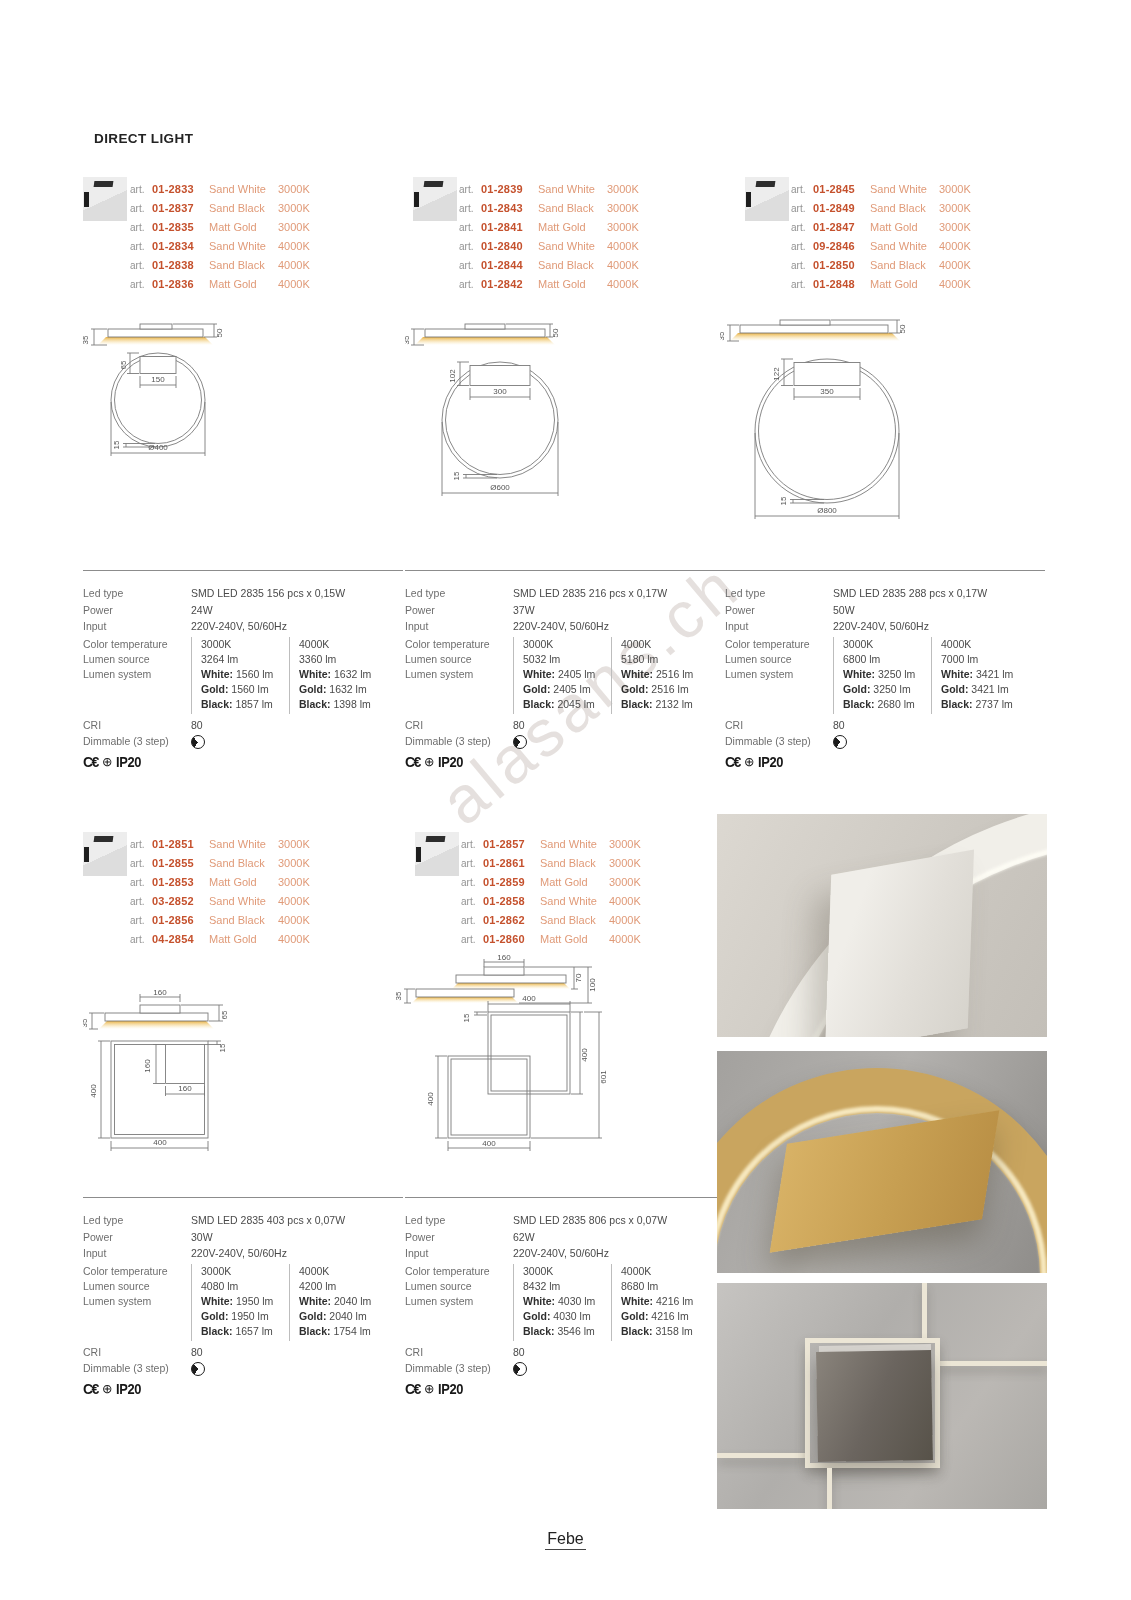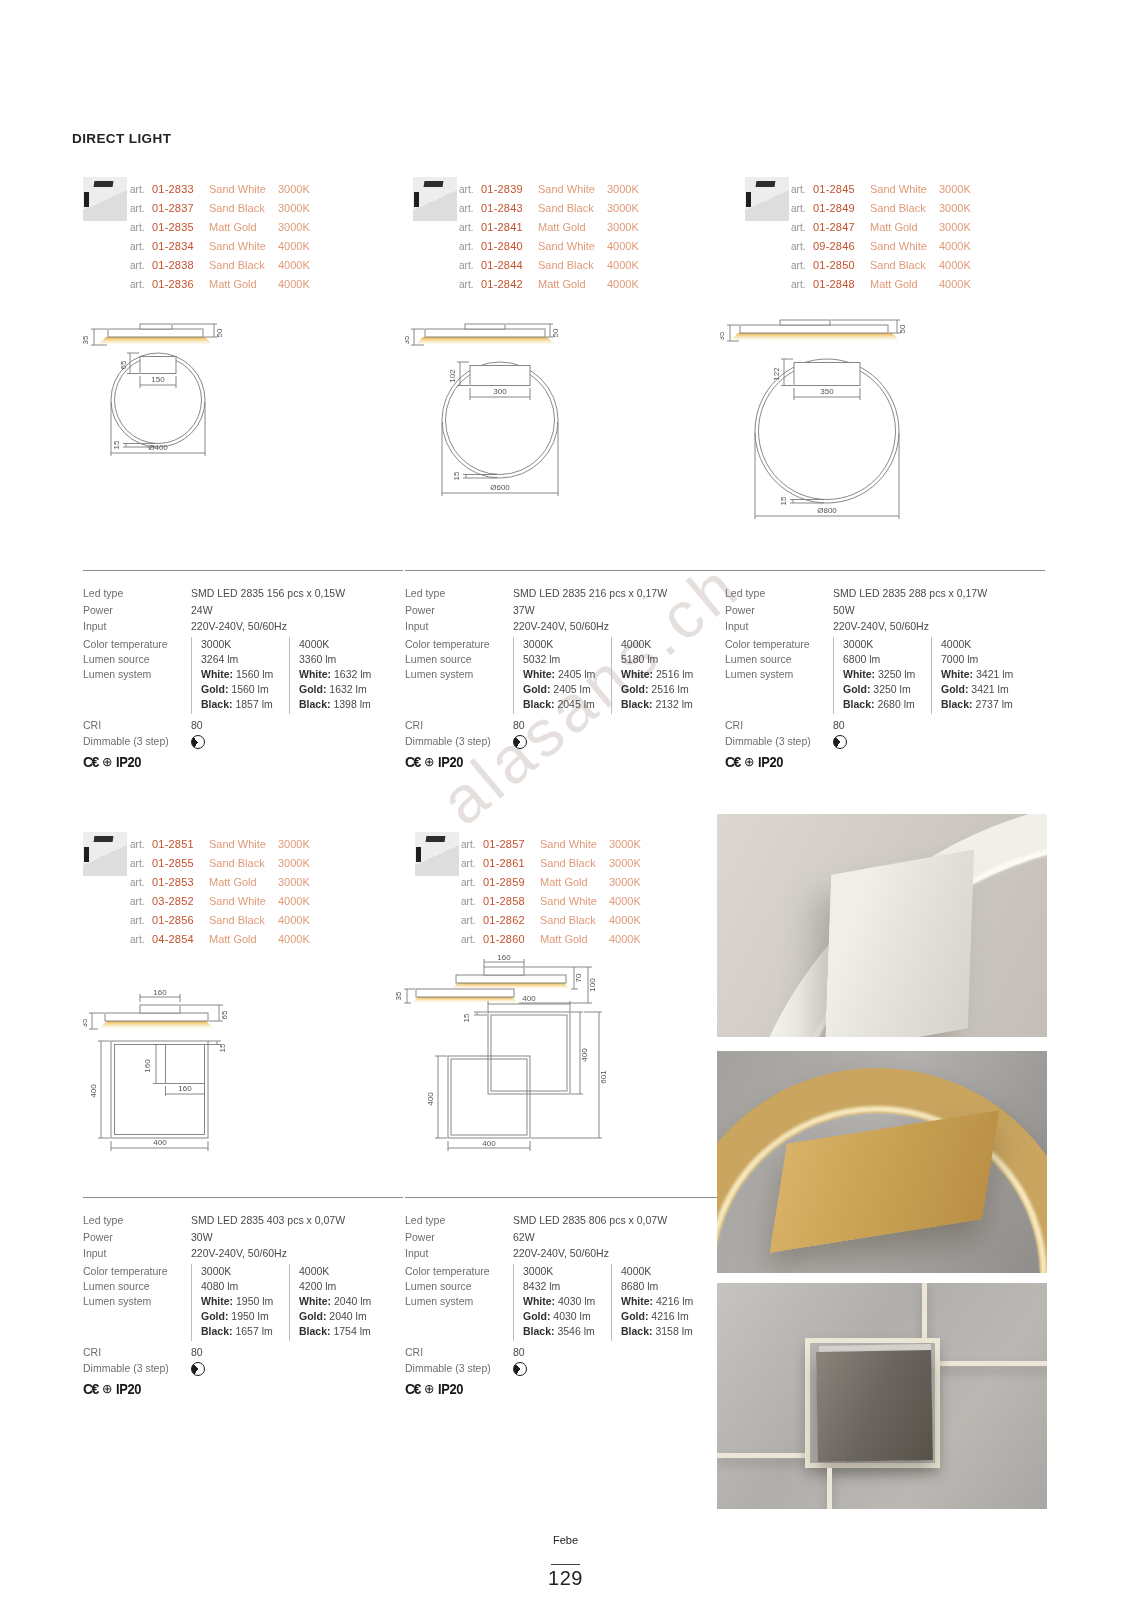--- a/index.html
+++ b/index.html
@@ -1,39 +1,39 @@
 <!DOCTYPE html>
 <html><head>
 <meta charset="utf-8">
 <style>
   html,body{margin:0;padding:0}
   body{position:relative;width:1131px;height:1600px;background:#ffffff;
        font-family:"Liberation Sans",sans-serif;overflow:hidden;color:#333}
   .abs{position:absolute}
 
   
-  .title{position:absolute;left:72px;top:131px;font-size:13.5px;font-weight:700;
+  .title{position:absolute;left:94px;top:131px;font-size:13.5px;font-weight:700;
          letter-spacing:.4px;color:#232323}
 
   
   .wm{position:absolute;left:330px;top:655px;width:520px;text-align:center;
       font-size:66px;letter-spacing:5px;color:#a5948a;opacity:.28;
       transform:rotate(-40deg);pointer-events:none}
 
   
   .thumb{position:absolute;width:44px;height:44px;
          background:linear-gradient(155deg,#ededed 52%,#dddddd 52%)}
   .thumb .tt{position:absolute;left:11px;top:4px;width:19px;height:6px;background:#2d2d2d;transform:skewX(-8deg)}
   .thumb .tl{position:absolute;left:1px;top:15px;width:5px;height:15px;background:#1f1f1f}
 
   
   .plist{position:absolute;font-size:11px;line-height:19px;white-space:nowrap}
   .vrow{display:flex}
   .va{width:22px;color:#929292;font-size:10px}
-  .vn{width:57px;font-weight:400;color:#c5512d;letter-spacing:.2px}
+  .vn{width:57px;font-weight:700;color:#c5512d;letter-spacing:.2px}
   .vf{width:69px;color:#e09a78}
   .vt{color:#e09a78}
 
   
   .spec{position:absolute;width:320px;border-top:1px solid #8c8c8c;padding-top:16px;
         font-size:10.5px;color:#4a4a4a}
   .srow{display:flex;margin-bottom:4.5px}
   .sl{width:108px;color:#6e6e6e}
   .cct{display:flex;margin:1px 0 5px}
   .cl3{width:108px;color:#6e6e6e;line-height:15px}
@@ -72,21 +72,21 @@
          background:linear-gradient(100deg,#d8b266,#c79f52 55%,#b98f45);
          transform:rotate(-9deg) skewX(-18deg);box-shadow:0 18px 30px rgba(70,60,40,.35)}
   .cream{position:absolute;background:#ece6d6;box-shadow:0 6px 10px rgba(60,55,48,.25)}
   .blockd{position:absolute;left:100px;top:68px;width:115px;height:110px;
          background:linear-gradient(115deg,#8a847c,#6b655f 50%,#575249);transform:rotate(-1deg);
          box-shadow:0 10px 18px rgba(50,46,40,.35)}
   .blockd-top{position:absolute;left:102px;top:62px;width:112px;height:8px;background:#d8d5d0;transform:rotate(-1deg)}
 
   
   .foot{position:absolute;left:0;width:1131px;top:1530px;text-align:center;color:#222}
-  .fc{display:inline-block;font-size:11px;border-bottom:1px solid #444;padding:0 2px 18px}
+  .fc{display:inline-block;font-size:16px;border-bottom:1px solid #444;padding:0 2px 1px}
   .fp{font-size:20px;margin-top:2px;letter-spacing:.5px}
 </style>
 </head>
 <body>
 
 <div class="title">DIRECT LIGHT</div>
 <div class="wm">alasans.ch</div>
 
 <div class="thumb" style="left:83px;top:177px">
     <span class="tt"></span>
@@ -713,14 +713,13 @@
   <div class="cream" style="left:223px;top:78px;width:107px;height:5px"></div>
   <div class="cream" style="left:0;top:170px;width:90px;height:5px"></div>
   <div class="cream" style="left:88px;top:55px;width:135px;height:130px;background:none;border:5px solid #ece6d6;box-sizing:border-box"></div>
   <div class="blockd-top"></div>
   <div class="blockd"></div>
   <div class="cream" style="left:110px;top:185px;width:5px;height:41px"></div>
 </div>
 
 <div class="foot">
   <span class="fc">Febe</span>
-  <div class="fp">129</div>
 </div>
 
 </body></html>

